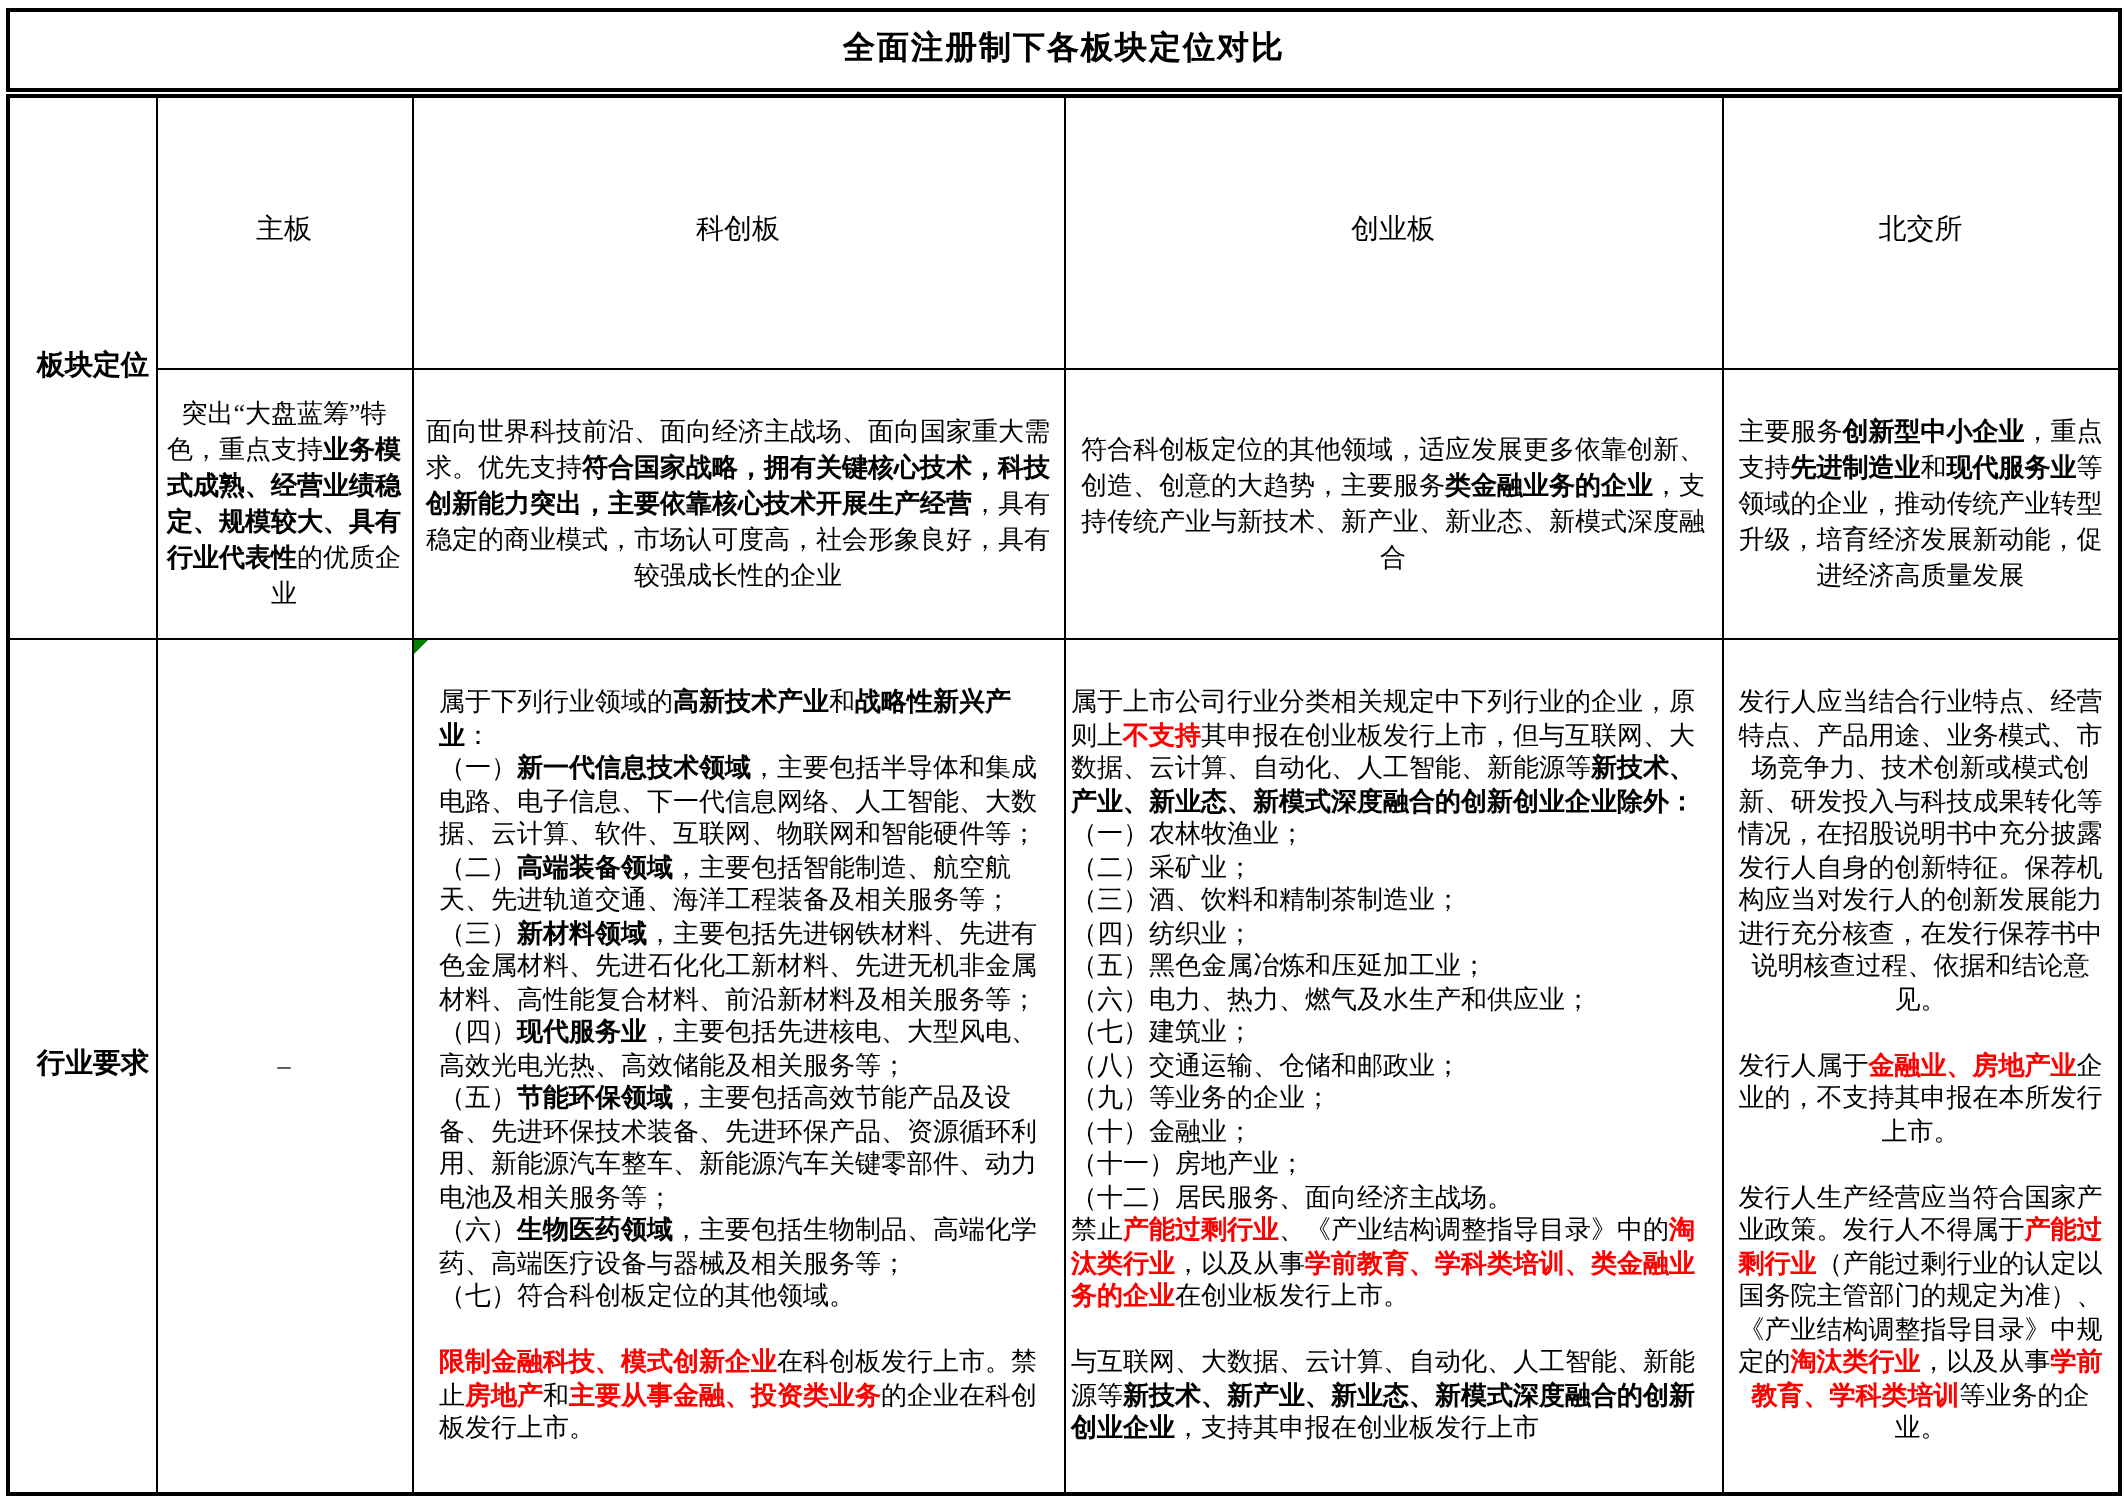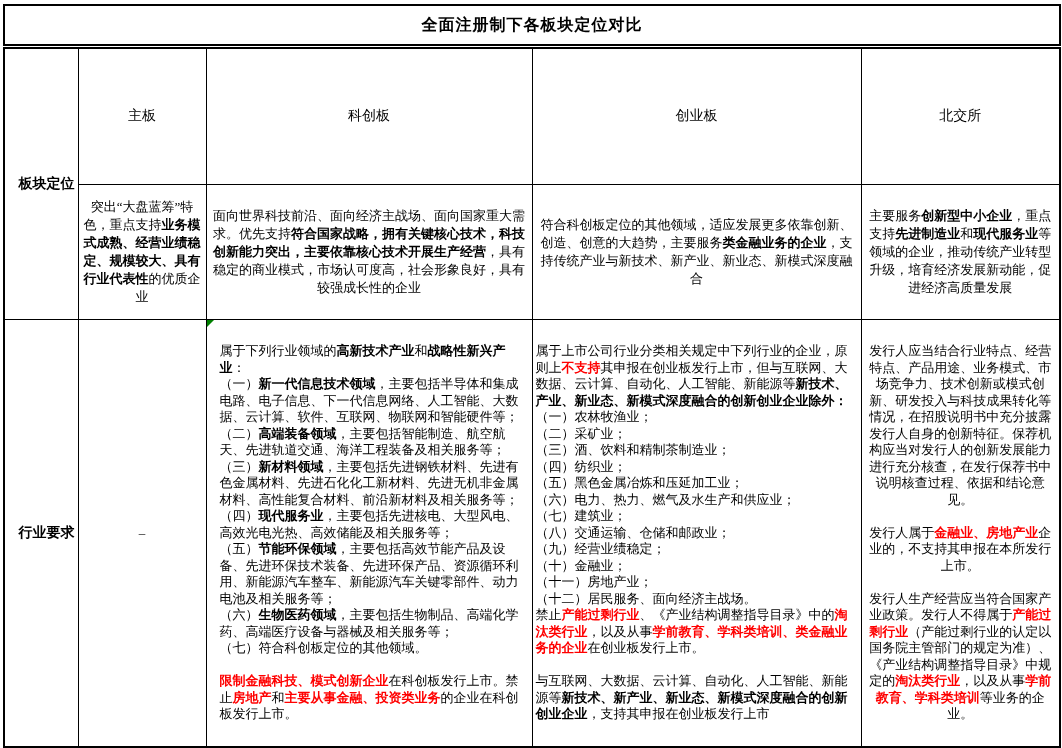--- a/index.html
+++ b/index.html
@@ -102,21 +102,21 @@
       <td class="c-left">
             <div class="para"><span>属于上市公司行业分类相关规定中下列行业的企业，原则上</span><span class="b r">不支持</span><span>其申报在创业板发行上市，但与互联网、大数据、云计算、自动化、人工智能、新能源等</span><span class="b">新技术、产业、新业态、新模式深度融合的创新创业企业除外：</span></div>
             <div class="para"><span>（一）农林牧渔业；</span></div>
             <div class="para"><span>（二）采矿业；</span></div>
             <div class="para"><span>（三）酒、饮料和精制茶制造业；</span></div>
             <div class="para"><span>（四）纺织业；</span></div>
             <div class="para"><span>（五）黑色金属冶炼和压延加工业；</span></div>
             <div class="para"><span>（六）电力、热力、燃气及水生产和供应业；</span></div>
             <div class="para"><span>（七）建筑业；</span></div>
             <div class="para"><span>（八）交通运输、仓储和邮政业；</span></div>
-            <div class="para"><span>（九）经营业绩稳定；</span></div>
+            <div class="para"><span>（九）等业务的企业；</span></div>
             <div class="para"><span>（十）金融业；</span></div>
             <div class="para"><span>（十一）房地产业；</span></div>
             <div class="para"><span>（十二）居民服务、面向经济主战场。</span></div>
             <div class="para"><span>禁止</span><span class="b r">产能过剩行业</span><span>、《产业结构调整指导目录》中的</span><span class="b r">淘汰类行业</span><span>，以及从事</span><span class="b r">学前教育、学科类培训、类金融业务的企业</span><span>在创业板发行上市。</span></div>
             <div class="para">&nbsp;</div>
             <div class="para"><span>与互联网、大数据、云计算、自动化、人工智能、新能源等</span><span class="b">新技术、新产业、新业态、新模式深度融合的创新创业企业</span><span>，支持其申报在创业板发行上市</span></div>
           </td>
       <td class="c-center">
             <div class="para"><span>发行人应当结合行业特点、经营特点、产品用途、业务模式、市场竞争力、技术创新或模式创新、研发投入与科技成果转化等情况，在招股说明书中充分披露发行人自身的创新特征。保荐机构应当对发行人的创新发展能力进行充分核查，在发行保荐书中说明核查过程、依据和结论意见。</span></div>
             <div class="para">&nbsp;</div>

